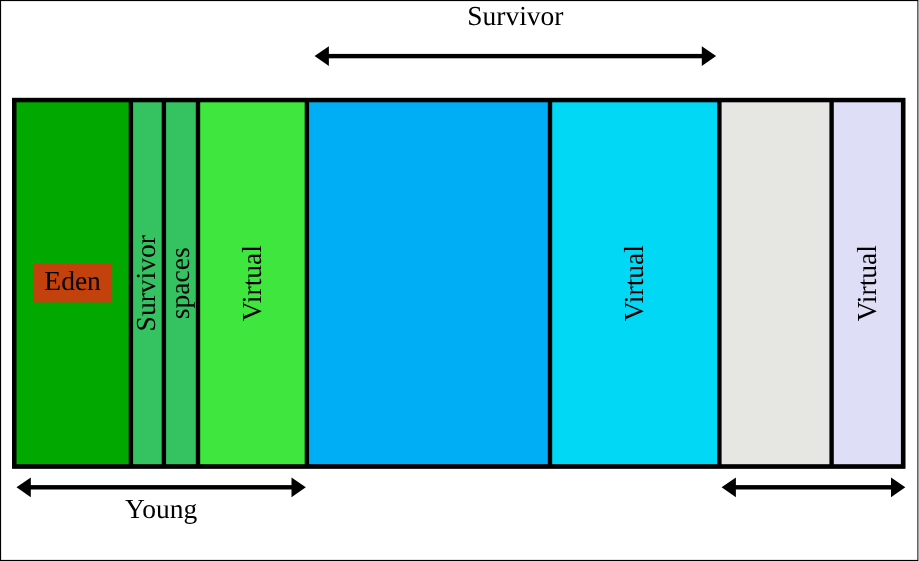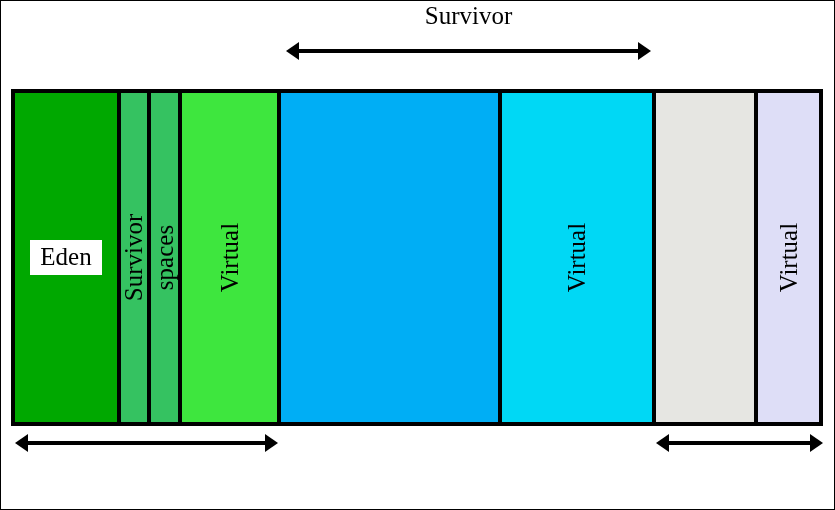--- a/index.html
+++ b/index.html
@@ -87,21 +87,21 @@
   .region-label {
     font-size: 25px;
     color: #000000;
     white-space: nowrap;
     line-height: 1;
   }
   .region-label.vertical {
     transform: rotate(-90deg);
   }
   .region-label.boxed {
-    background: #ffffff;
+    background: #c2410c;
     padding: 4px 10px 6px 10px;
   }
 </style>
 </head>
 <body>
 
 <div id="page">
 
   <div class="span-label" style="left:285px; top:2px; width:365px;">Survivor</div>
 
@@ -145,20 +145,21 @@
       <span class="region-label vertical">Virtual</span>
     </div>
 
   </div>
 
   <div class="arrow-wrap" style="left:14px; top:432px; width:263px;">
     <span class="arrow-head left"></span>
     <span class="arrow-line"></span>
     <span class="arrow-head right"></span>
   </div>
+  <div class="span-label" style="left:14px; top:450px; width:263px;">Young</div>
 
   <div class="arrow-wrap" style="left:655px; top:432px; width:167px;">
     <span class="arrow-head left"></span>
     <span class="arrow-line"></span>
     <span class="arrow-head right"></span>
   </div>
 
 </div>
 
 </body></html>

